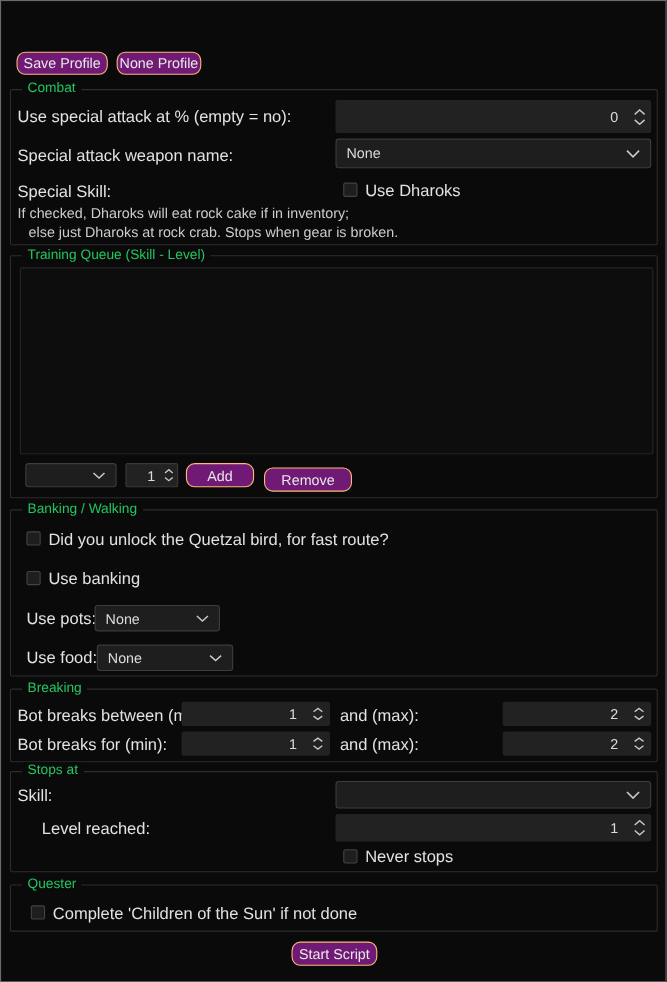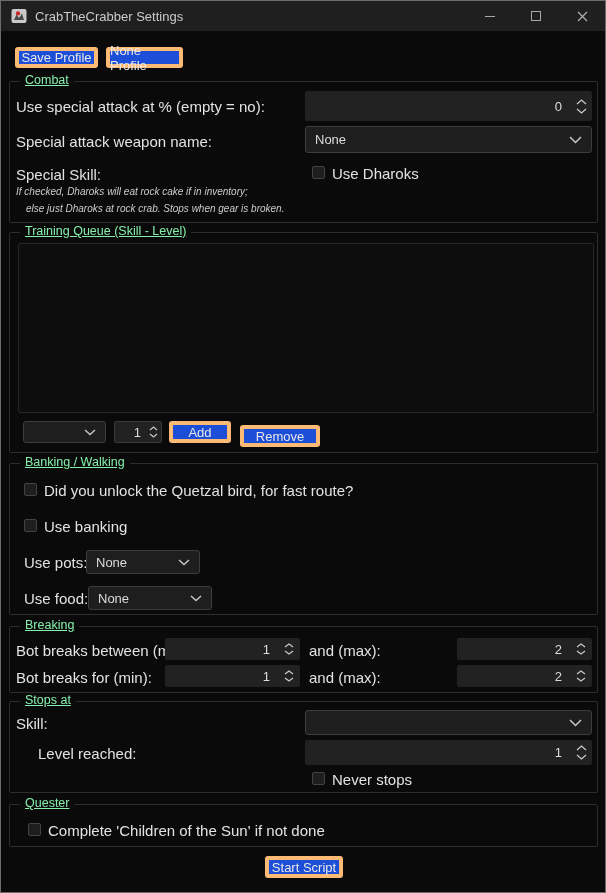--- a/index.html
+++ b/index.html
@@ -13,71 +13,46 @@
   .titlebar { position:absolute; left:0; top:0; width:604px; height:30px;
               background:#1f1f1f; display:flex; align-items:center; }
   .app-icon { margin-left:10px; width:16px; height:16px; flex:0 0 auto; }
   .title-text { margin-left:8px; font-size:13px; color:#cbcbcb; }
   .winbtns { margin-left:auto; display:flex; height:30px; }
   .wbtn { width:46px; height:30px; display:flex; align-items:center; justify-content:center; }
   .glyph-min { width:10px; border-top:1px solid #a8a8a8; }
   .glyph-max { width:10px; height:10px; border:1px solid #a8a8a8; }
 
   
-  .btn { position:absolute; background:#1d4ed8; border:4px solid #fdba74;
-         border-radius:3px; color:#e8e8e8; font-size:13px;
+  .btn { position:absolute; background:#701a75; border:1px solid #fdba74;
+         border-radius:8px; color:#e8e8e8; font-size:13px;
          display:flex; align-items:center; justify-content:center; cursor:default; }
   .group { position:absolute; border:1px solid #2d2d2d; border-radius:2px; }
   .legend { position:absolute; top:-9px; left:10px; background:#0a0a0a;
-            padding:0 5px; font-size:12.5px; color:#86efac; white-space:nowrap;text-decoration:underline; }
+            padding:0 5px; font-size:12.5px; color:#22c55e; white-space:nowrap; }
   .lbl { position:absolute; font-size:15px; color:#e2e2e2; white-space:nowrap; }
-  .note { position:absolute; font-size:10px; font-style:italic; color:#cccccc; white-space:nowrap; }
+  .note { position:absolute; font-size:13px; color:#cccccc; white-space:nowrap; }
   .spin { position:absolute; background:#222222; display:flex; align-items:center; border-radius:2px; }
   .spin .val { flex:1; text-align:right; font-size:13px; color:#dcdcdc; padding-right:8px; }
   .spin .arrows { width:22px; display:flex; flex-direction:column; align-items:center;
                   justify-content:center; gap:3px; }
   .combo { position:absolute; background:#1e1e1e; border:1px solid #3d3d3d; border-radius:3px;
            display:flex; align-items:center; padding:0 9px; }
   .combo .cval { font-size:13px; color:#dcdcdc; white-space:nowrap; }
   .combo .cchev { margin-left:auto; display:flex; align-items:center; }
   .cb { position:absolute; width:13px; height:13px; background:#1e1e1e;
         border:1px solid #434343; border-radius:2px; }
   .list { position:absolute; background:#0d0d0d; border:1px solid #262626; border-radius:2px; }
   i { font-style:normal; display:flex; }
 </style>
 </head>
 <body>
 
 <div class="window">
 
-  <div class="titlebar">
-    <span class="app-icon">
-      <svg width="16" height="16" viewBox="0 0 16 16">
-        <rect x="0.5" y="1" width="15" height="14" rx="2" fill="#c9c9c9"></rect>
-        <path d="M3 12 L5.5 6.5 L8 10 L11 5.5 L13 12 Z" fill="#4a4a4a"></path>
-        <circle cx="7" cy="5.4" r="2.1" fill="#cc2222"></circle>
-      </svg>
-    </span>
-    <span class="title-text">CrabTheCrabber Settings</span>
-    <div class="winbtns">
-      <div class="wbtn">
-          <span class="glyph-min"></span>
-        </div>
-      <div class="wbtn">
-          <span class="glyph-max"></span>
-        </div>
-      <div class="wbtn">
-        <i>
-          <svg width="11" height="11">
-              <path d="M1 1 L10 10 M10 1 L1 10" stroke="#b0b0b0" stroke-width="1.2"></path>
-            </svg>
-        </i>
-      </div>
-    </div>
-  </div>
 
   <div class="btn" style="left:14px; top:46px; width:83px; height:21px;">Save Profile</div>
   <div class="btn" style="left:105px; top:46px; width:77px; height:21px;">None Profile</div>
 
   <div class="group" style="left:8px; top:80px; width:589px; height:142px;">
     <span class="legend">Combat</span>
 
     <span class="lbl" style="left:6px; top:16px;">Use special attack at % (empty = no):</span>
     <div class="spin" style="left:295px; top:9px; width:287px; height:30px;">
       <span class="val">0</span>

